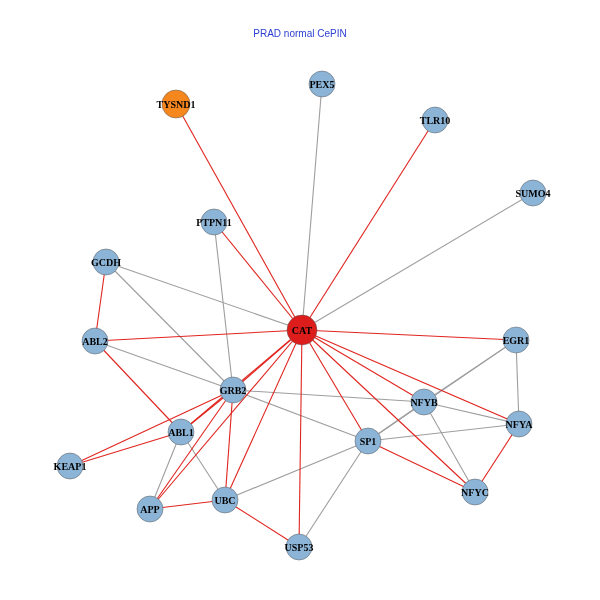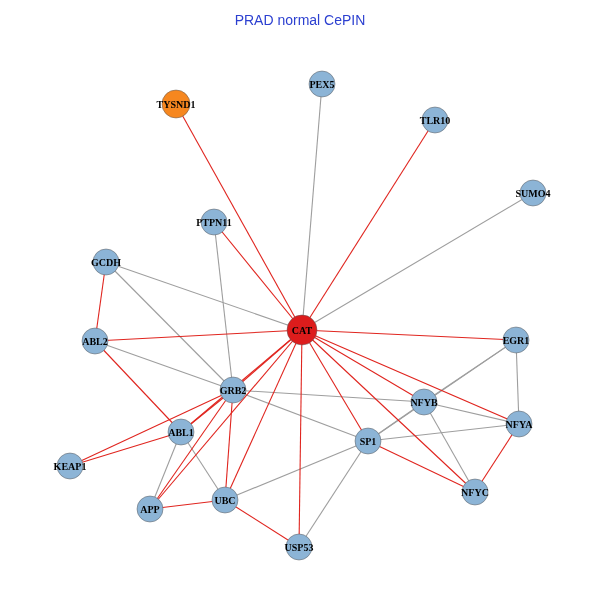--- a/index.html
+++ b/index.html
@@ -10,25 +10,25 @@
   }
   .canvas {
     position: relative;
     width: 600px;
     height: 600px;
     background: #ffffff;
     overflow: hidden;
   }
   .chart-title {
     position: absolute;
-    top: 12px;
+    top: 28px;
     left: 0;
     width: 600px;
     text-align: center;
-    font-size: 14px;
+    font-size: 10px;
     font-family: "Liberation Sans", sans-serif;
   }
   svg { position: absolute; top: 0; left: 0; }
   .node-label {
     font-family: "Liberation Serif", serif;
     font-weight: bold;
     font-size: 10px;
     fill: #000000;
     pointer-events: none;
   }

